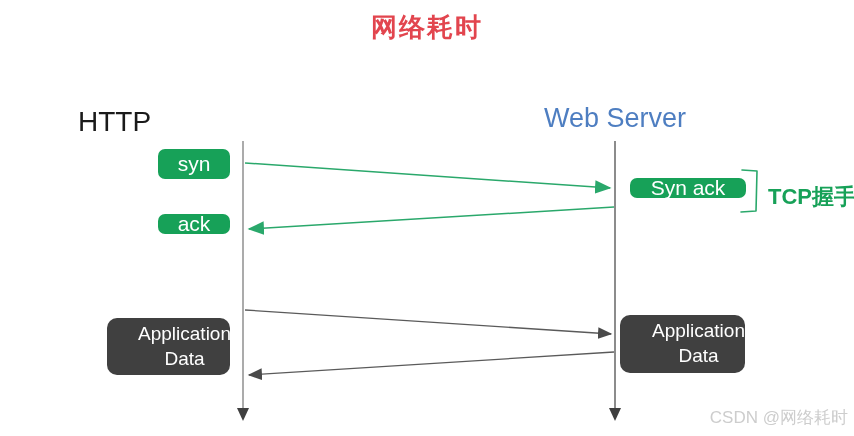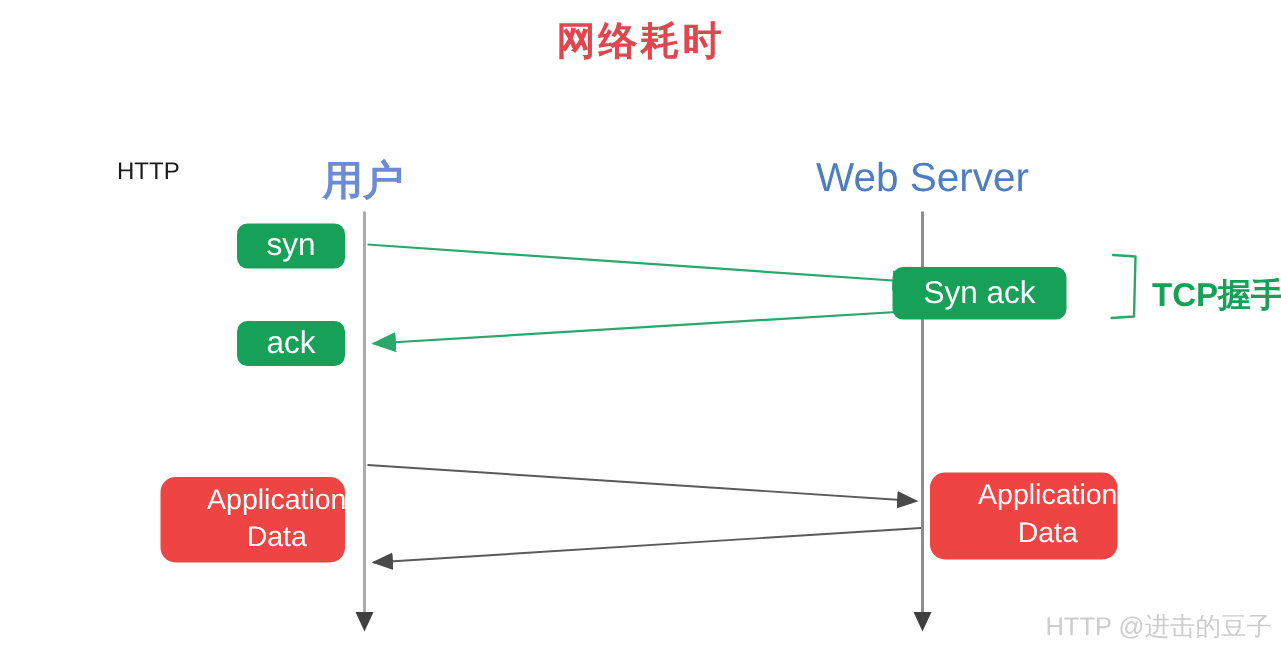--- a/index.html
+++ b/index.html
@@ -23,21 +23,21 @@
     font-size: 26px;
     font-weight: 800;
     letter-spacing: 2px;
     color: #e2454e;
   }
 
   .label-http {
     position: absolute;
     left: 78px;
     top: 106px;
-    font-size: 16px;
+    font-size: 28px;
     font-weight: 500;
     color: #1a1a1a;
   }
 
   .label-client {
     position: absolute;
     left: 242px;
     top: 102px;
     transform: translateX(-50%);
     font-size: 27px;
@@ -67,36 +67,36 @@
     position: absolute;
     background: #17a158;
     border-radius: 7px;
     color: #ffffff;
     font-size: 21px;
     display: flex;
     align-items: center;
     justify-content: center;
   }
   .box-syn    { left: 158px; top: 149px; width: 72px;  height: 30px; }
-  .box-ack    { left: 158px; top: 214px; width: 72px;  height: 30px; }
-  .box-synack { left: 595px; top: 178px; width: 116px; height: 35px; }
+  .box-ack    { left: 158px; top: 214px; width: 72px;  height: 20px; }
+  .box-synack { left: 630px; top: 178px; width: 116px; height: 20px; }
 
   .tcp-label {
     position: absolute;
     left: 768px;
     top: 182px;
     font-size: 22px;
     font-weight: 700;
     color: #17a158;
     white-space: nowrap;
   }
 
   .msg-blue {
     position: absolute;
-    background: #ef4444;
+    background: #404040;
     border-radius: 10px;
     color: #ffffff;
     font-size: 19px;
     line-height: 1.3;
     display: flex;
     flex-direction: column;
     align-items: center;
     justify-content: center;
     text-align: center;
     padding-left: 32px;
@@ -114,21 +114,20 @@
   }
 </style>
 </head>
 <body>
 
 <div class="canvas">
 
   <div class="title">网络耗时</div>
 
   <div class="label-http">HTTP</div>
-  <div class="label-client">用户</div>
   <div class="label-server">Web Server</div>
 
   <svg class="svg-layer" viewBox="0 0 854 436" xmlns="http://www.w3.org/2000/svg">
     <defs>
       <marker id="ah-green" markerWidth="12" markerHeight="10" refX="10" refY="5" orient="auto">
         <path d="M0,0.5 L11,5 L0,9.5 Z" fill="#2aa86b"></path>
       </marker>
       <marker id="ah-dark" markerWidth="12" markerHeight="10" refX="10" refY="5" orient="auto">
         <path d="M0,0.5 L11,5 L0,9.5 Z" fill="#4a4a4a"></path>
       </marker>
@@ -166,15 +165,15 @@
   <div class="msg-blue box-app-left">
     <span>Application</span>
     <span>Data</span>
   </div>
 
   <div class="msg-blue box-app-right">
     <span>Application</span>
     <span>Data</span>
   </div>
 
-  <div class="watermark">HTTP @进击的豆子</div>
+  <div class="watermark">CSDN @网络耗时</div>
 
 </div>
 
 </body></html>

